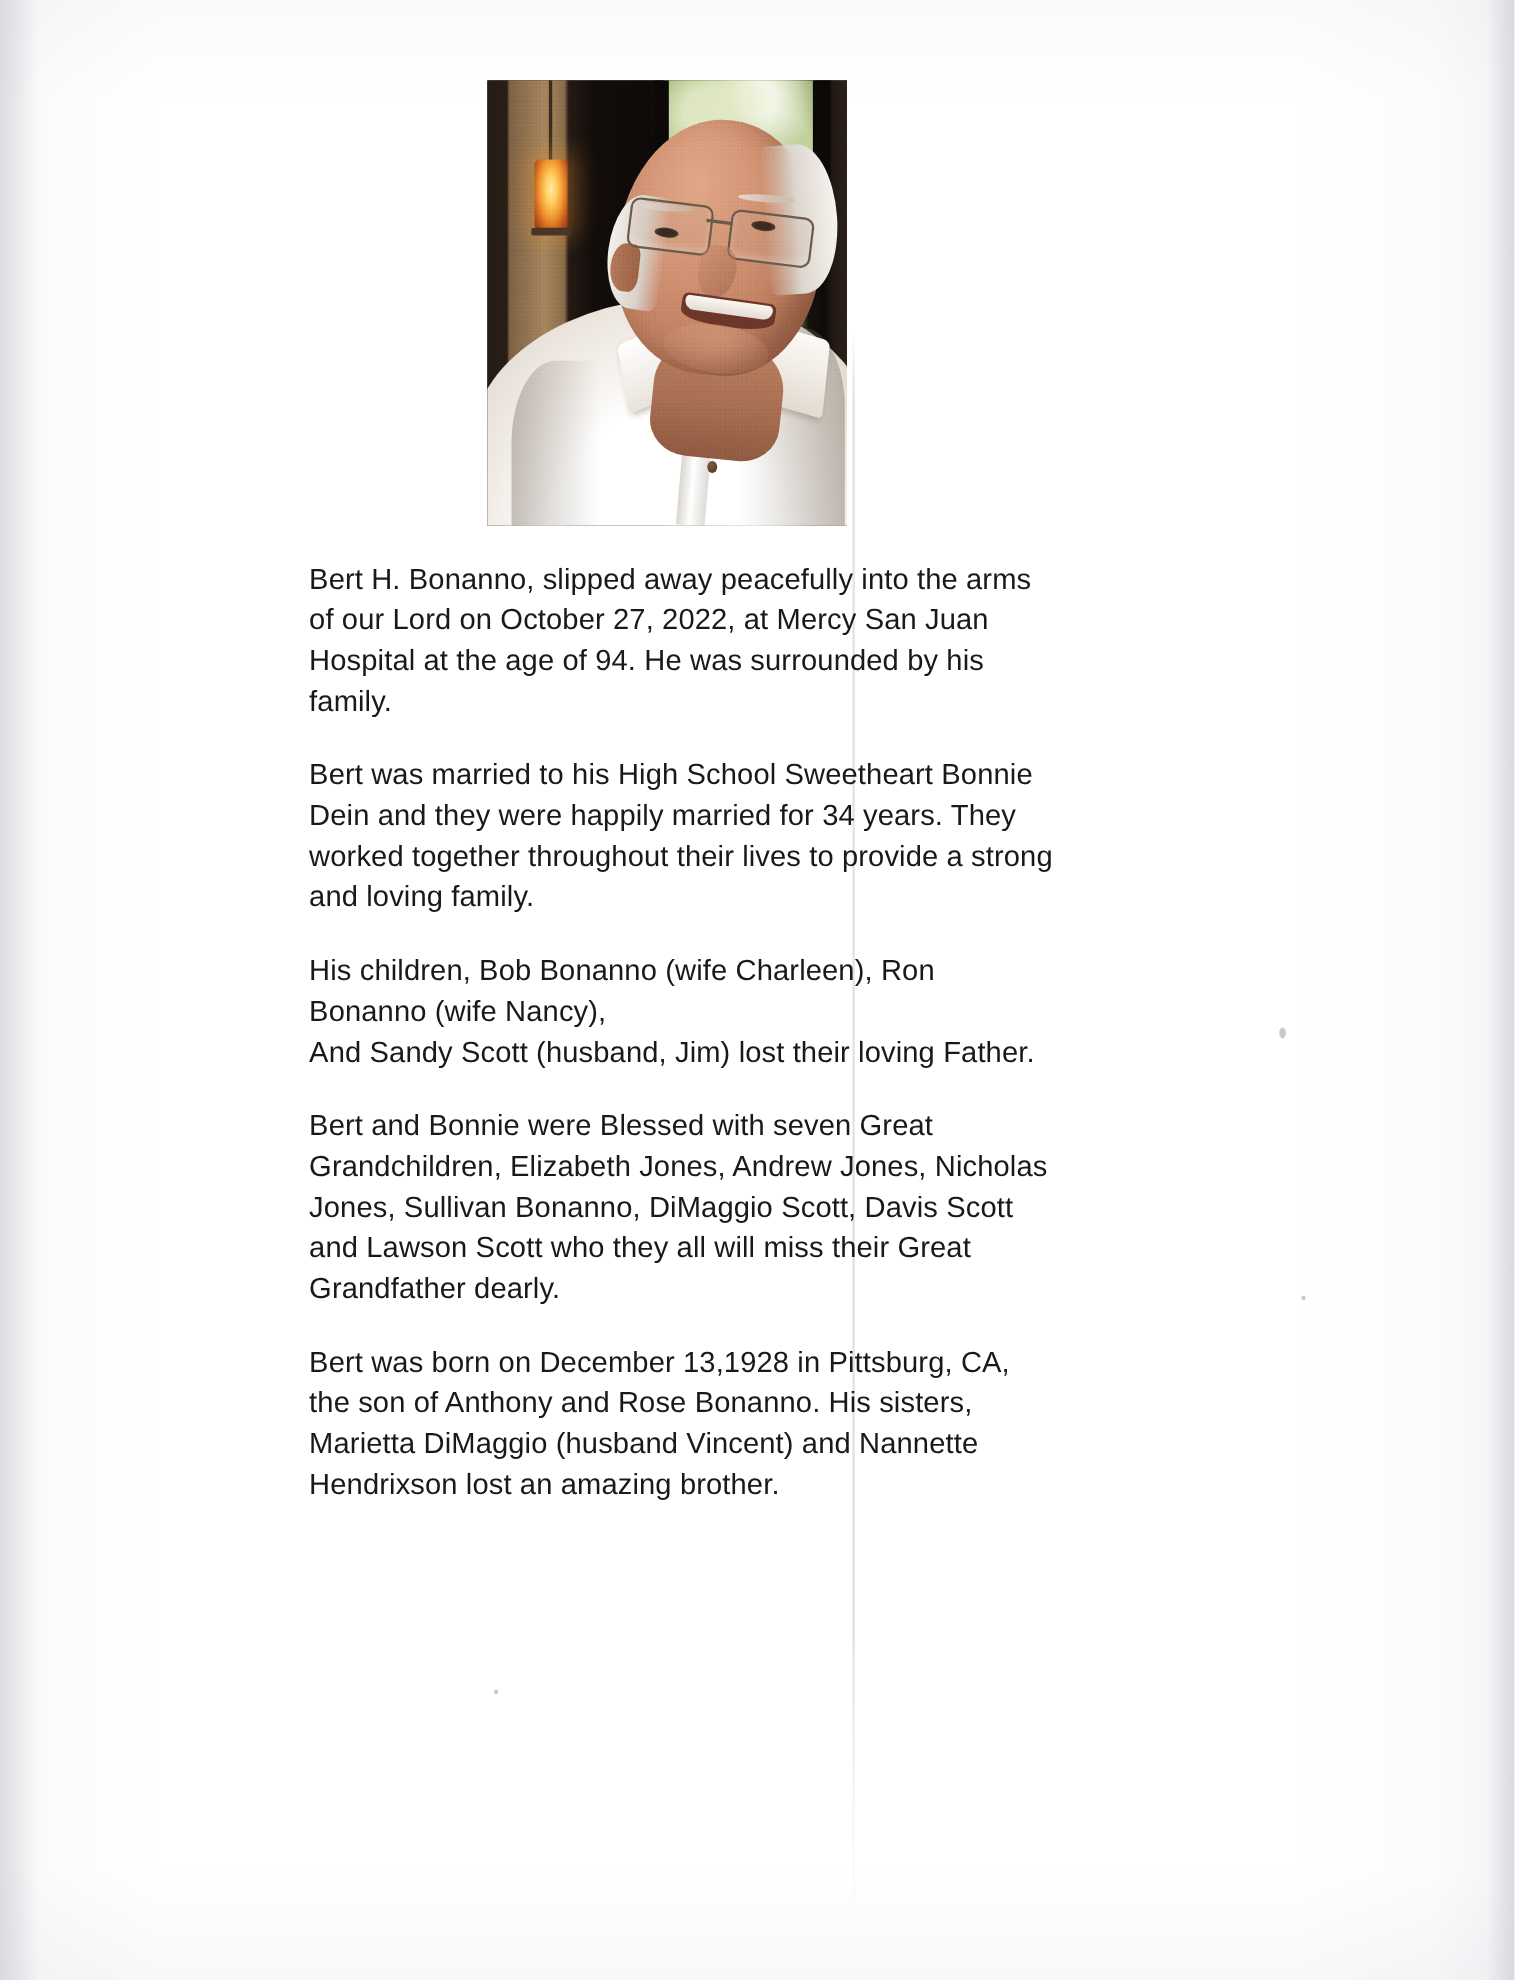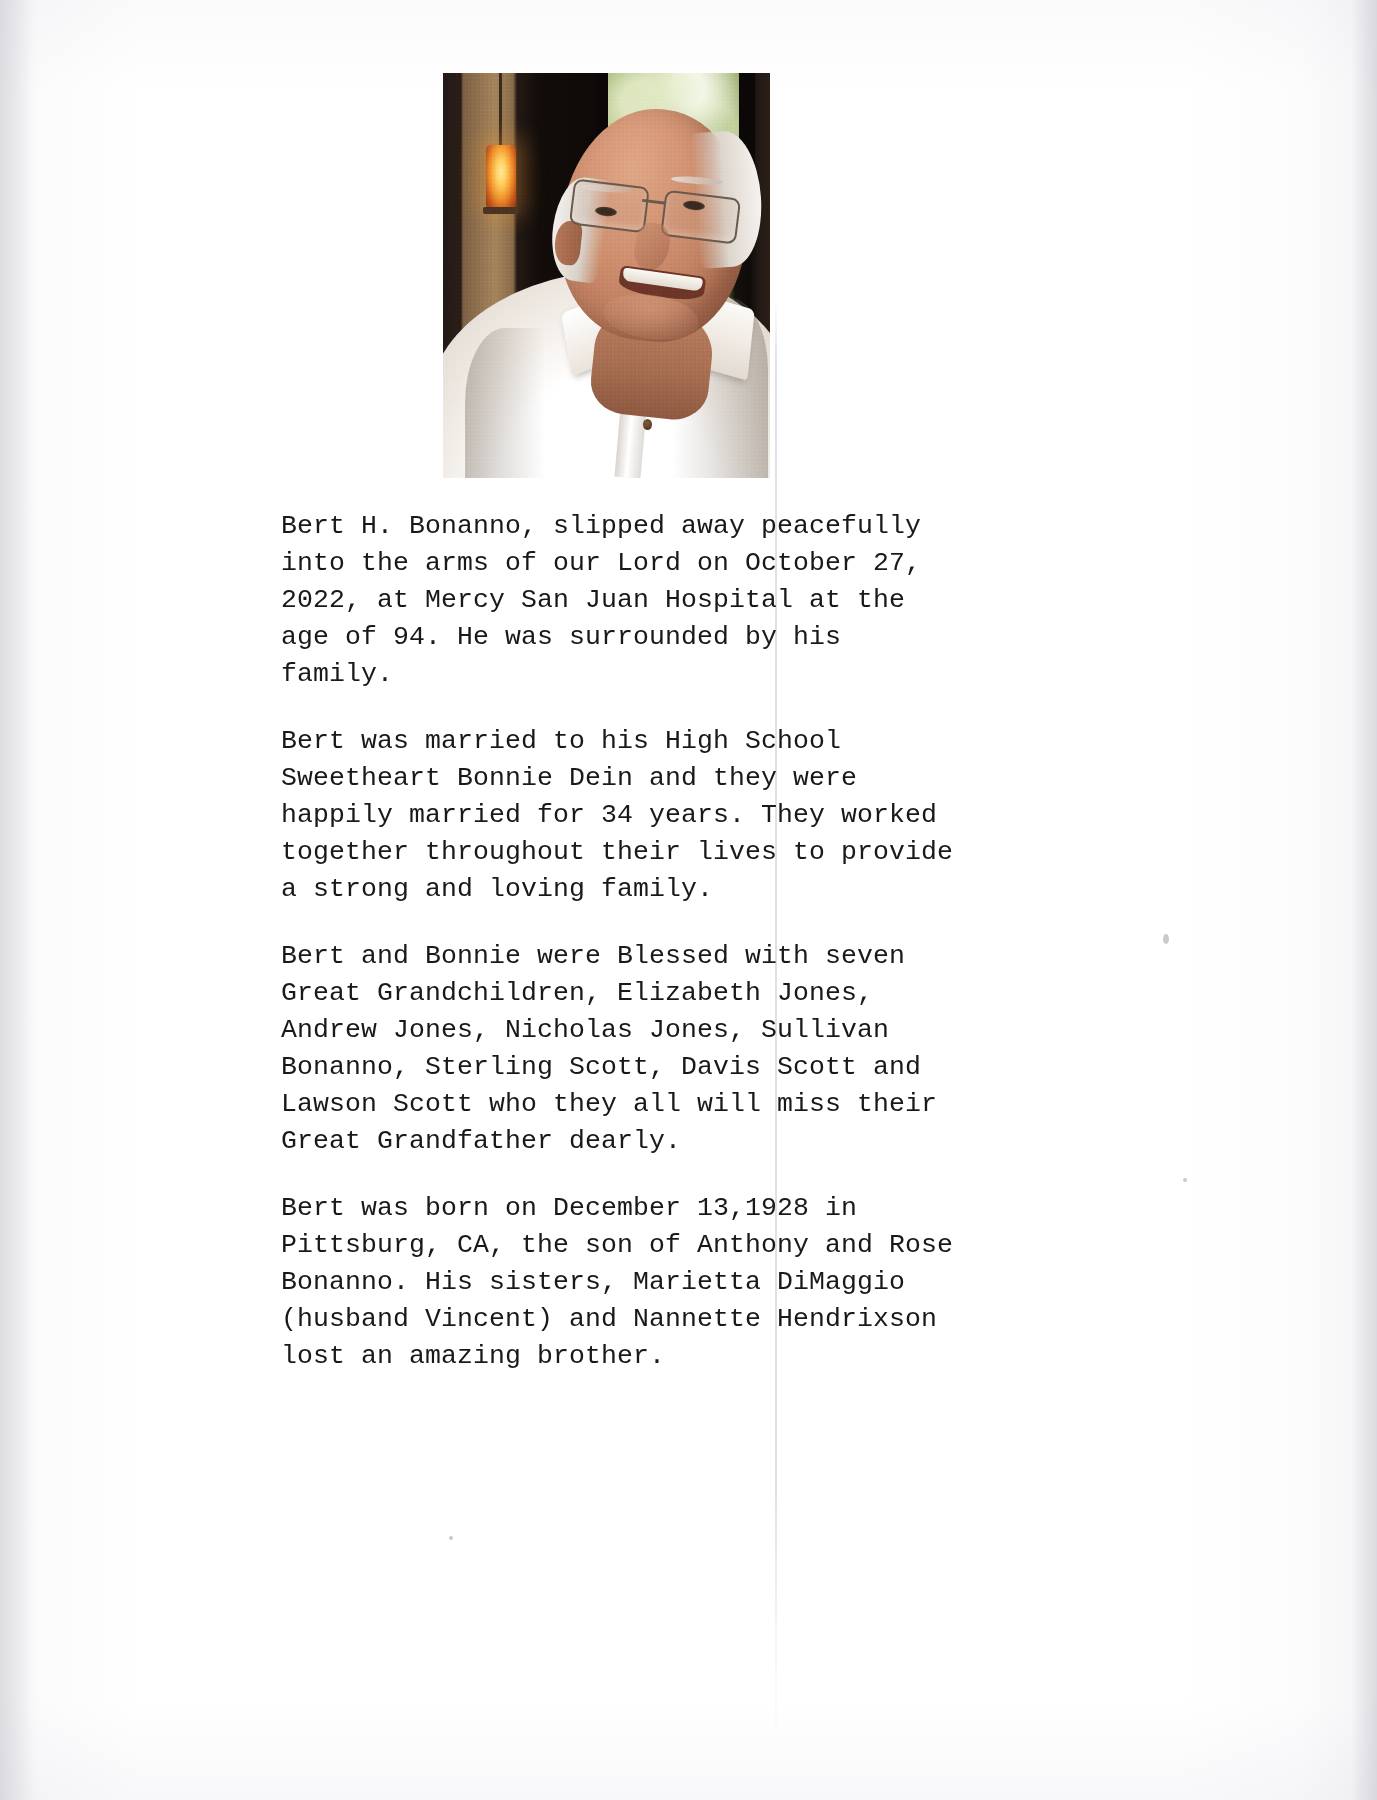--- a/index.html
+++ b/index.html
@@ -322,21 +322,21 @@
 
   
   .obit-text {
     position: absolute;
     left: 281px;
     top: 508px;
     width: 680px;
   }
   .obit-par {
     margin: 0 0 30px 0;
-    font-family: Liberation Mono, monospace;
+    font-family: Liberation Sans, sans-serif;
     font-size: 26.5px;
     line-height: 37px;
     color: #19191b;
     letter-spacing: 0.1px;
     white-space: pre-line;
   }
   .obit-par:last-child { margin-bottom: 0; }
 </style>
 </head>
 <body>
@@ -391,17 +391,19 @@
       <div class="ph-teeth"></div>
     </div>
     <div class="ph-chin"></div>
 
     <div class="ph-grain"></div>
   </div>
 
   <div class="obit-text">
     <p class="obit-par">Bert H. Bonanno, slipped away peacefully into the arms of our Lord on October 27, 2022, at Mercy San Juan Hospital at the age of 94. He was surrounded by his family.</p>
     <p class="obit-par">Bert was married to his High School Sweetheart Bonnie Dein and they were happily married for 34 years.  They worked together throughout their lives to provide a strong and loving family.</p>
-    <p class="obit-par">Bert and Bonnie were Blessed with seven Great Grandchildren, Elizabeth Jones, Andrew Jones, Nicholas Jones, Sullivan Bonanno, Sterling Scott, Davis Scott and Lawson Scott who they all will miss their Great Grandfather dearly.</p>
+    <p class="obit-par">His children, Bob Bonanno (wife Charleen), Ron Bonanno (wife Nancy),
+And Sandy Scott (husband, Jim) lost their loving Father.</p>
+    <p class="obit-par">Bert and Bonnie were Blessed with seven Great Grandchildren, Elizabeth Jones, Andrew Jones, Nicholas Jones, Sullivan Bonanno, DiMaggio Scott, Davis Scott and Lawson Scott who they all will miss their Great Grandfather dearly.</p>
     <p class="obit-par">Bert was born on December 13,1928 in Pittsburg, CA, the son of Anthony and Rose Bonanno.  His sisters, Marietta DiMaggio (husband Vincent) and Nannette Hendrixson lost an amazing brother.</p>
   </div>
 
 </div>
 
 </body></html>

